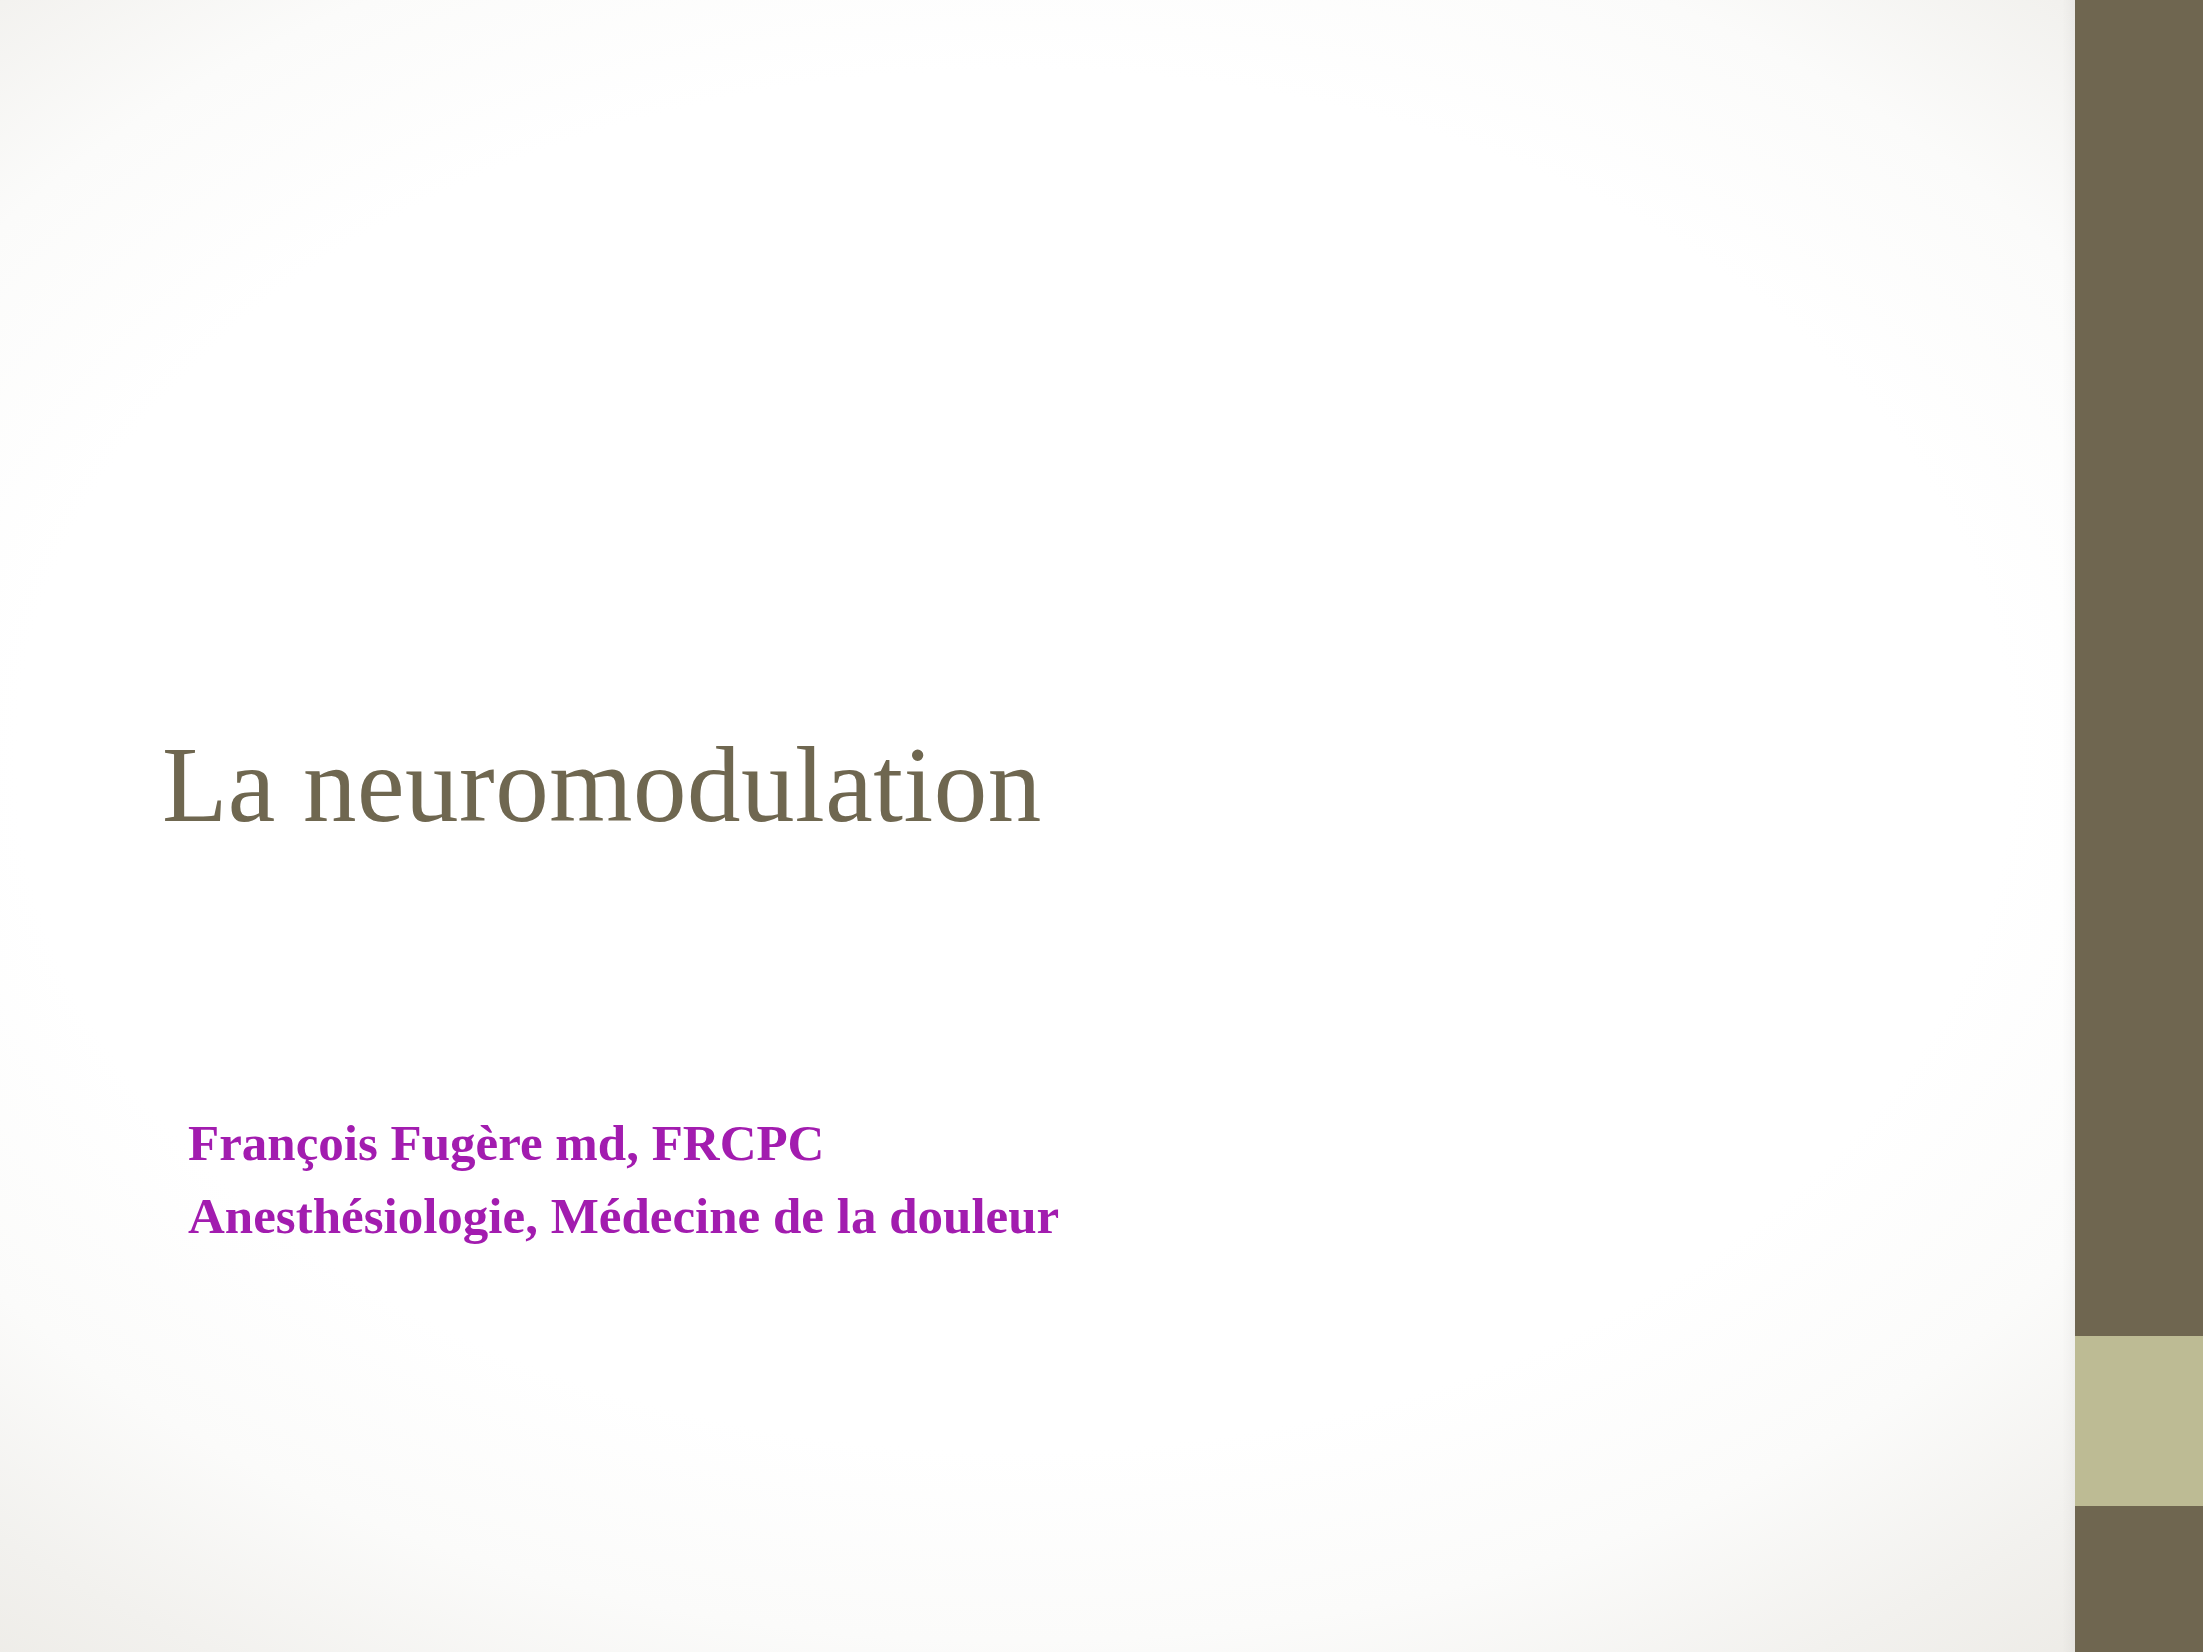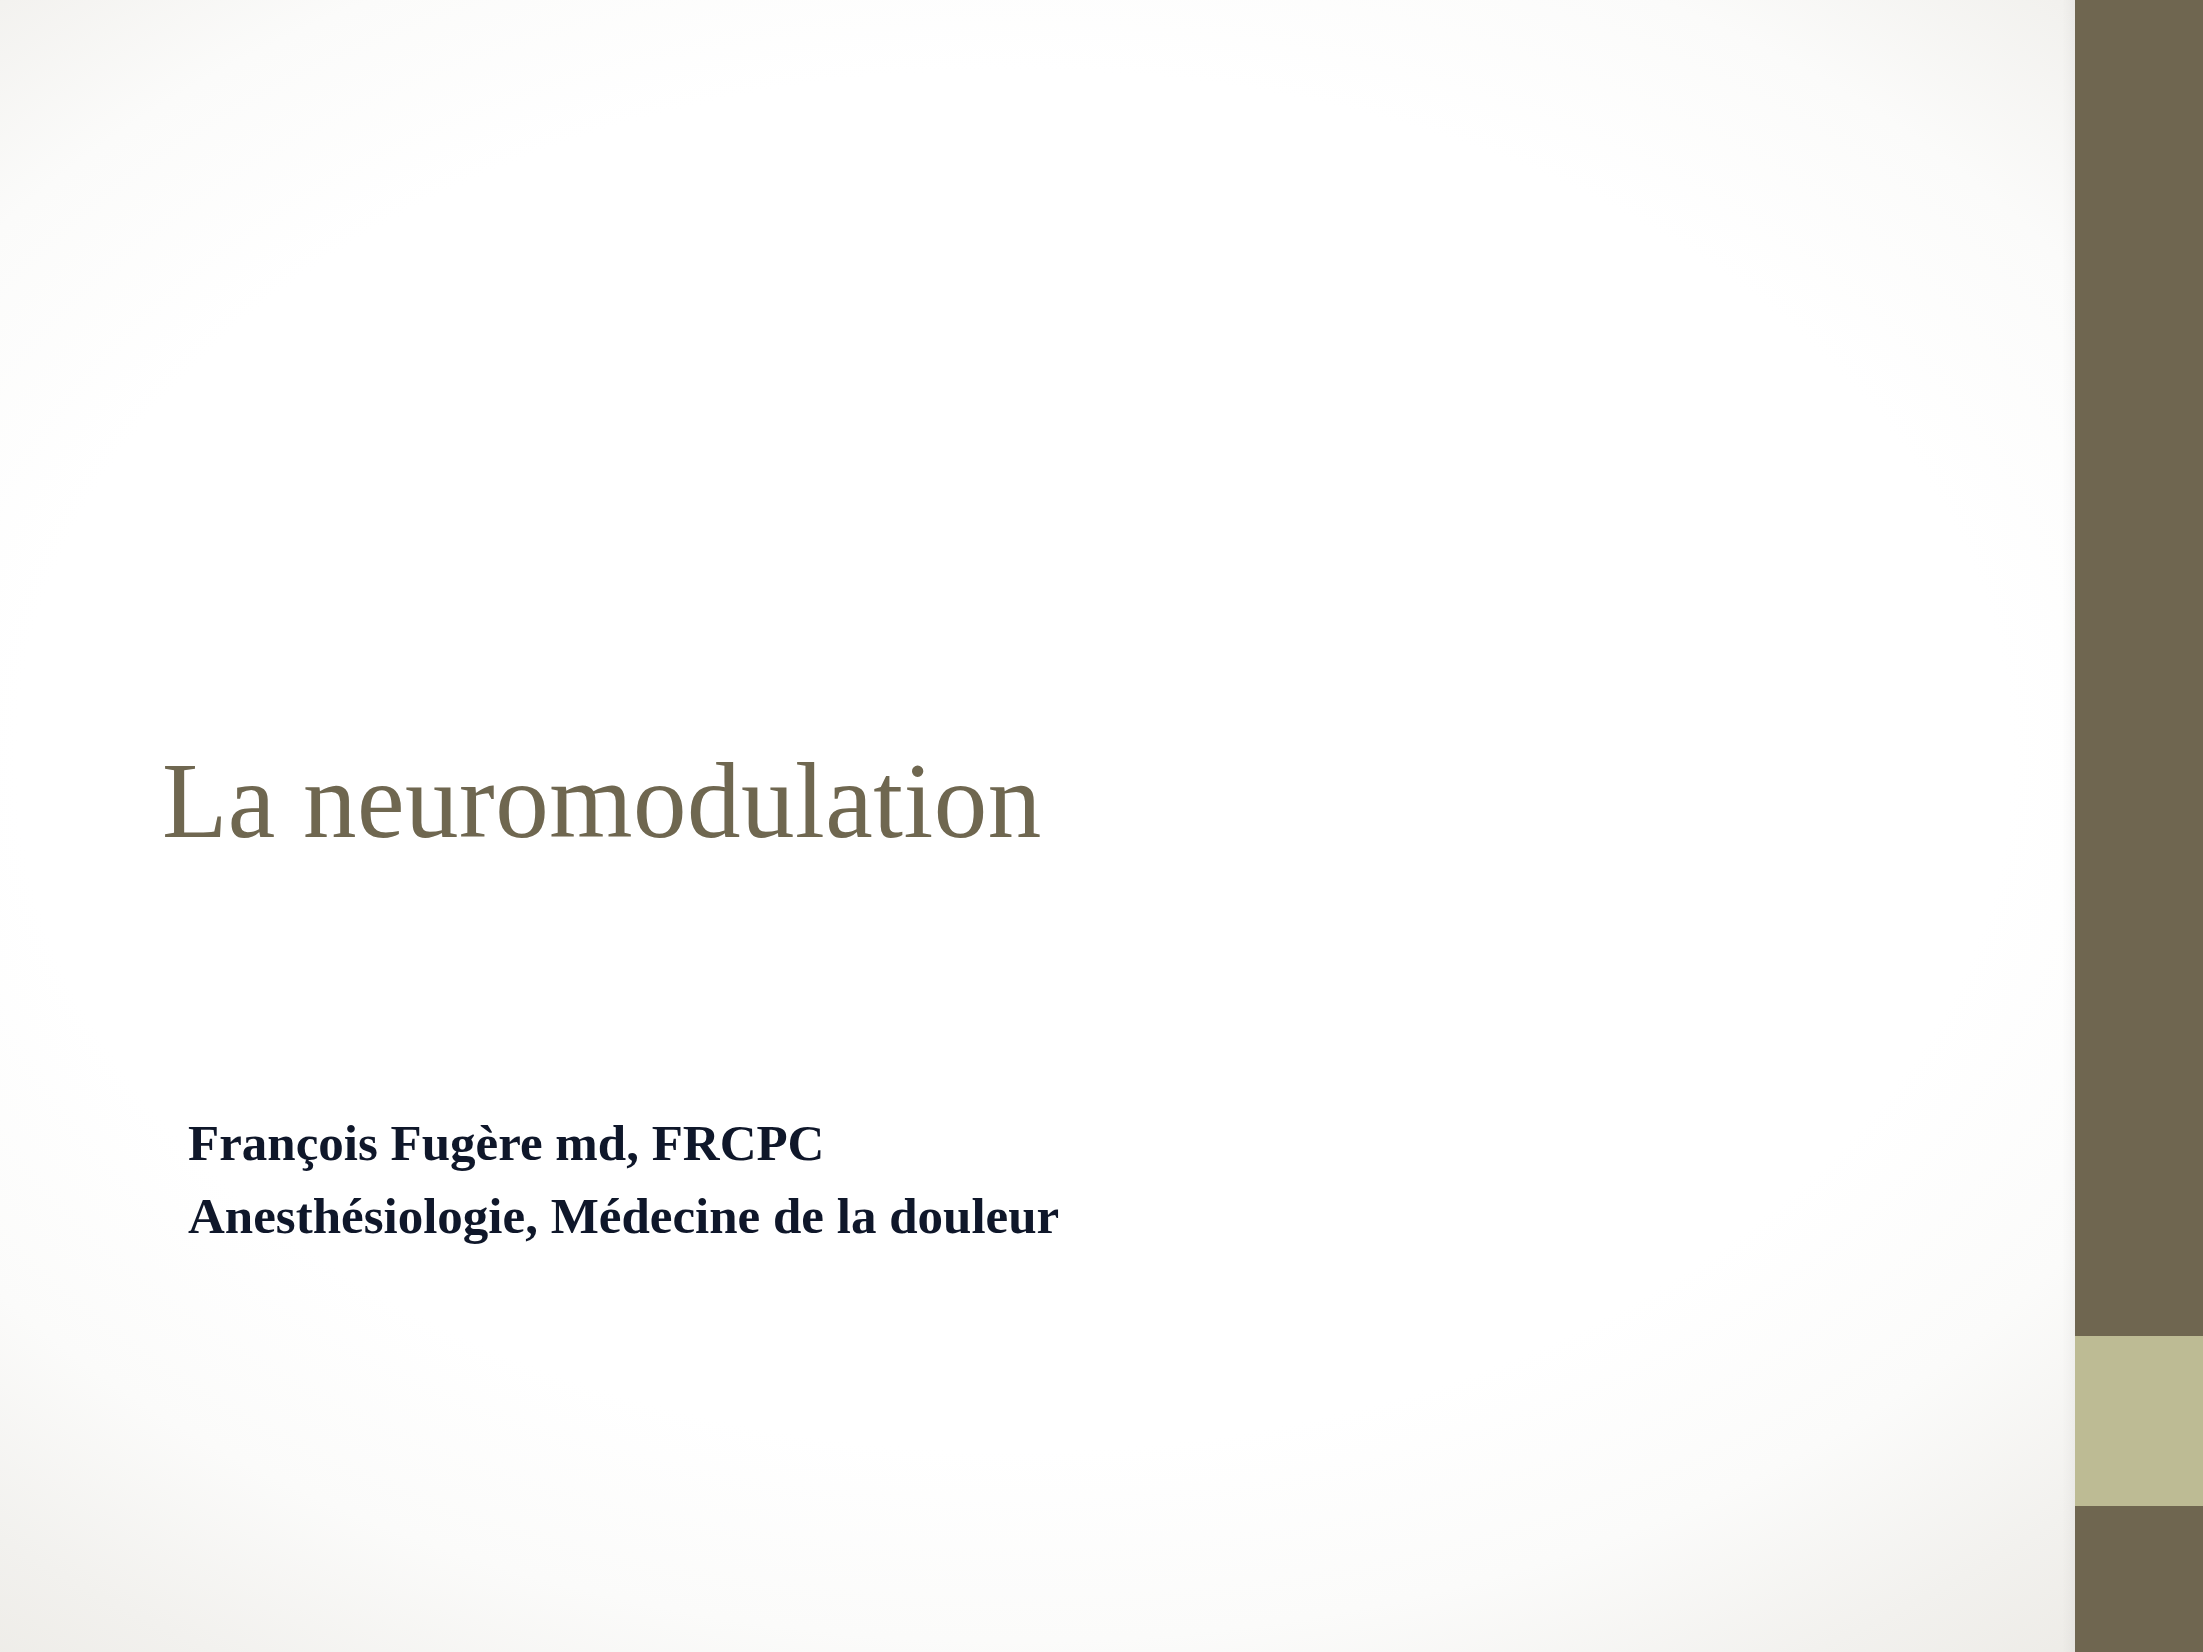--- a/index.html
+++ b/index.html
@@ -69,41 +69,41 @@
     top: 0;
     right: 129px;
     width: 13px;
     height: 1653px;
     background: linear-gradient(to right, rgba(0,0,0,0.0), rgba(0,0,0,0.035));
   }
 
   .title {
     position: absolute;
     left: 162px;
-    top: 673px;
+    top: 657px;
     width: 1469px;
     font-family: "Liberation Serif", serif;
     font-weight: normal;
     font-size: 107px;
     line-height: 1.05;
     color: #6f6750;
     letter-spacing: 0.5px;
     white-space: nowrap;
   }
 
   .subtitle {
     position: absolute;
     left: 188px;
     top: 1107px;
     width: 1607px;
     font-family: "Liberation Serif", serif;
     font-weight: bold;
     font-size: 51px;
     line-height: 1.43;
-    color: #0f172a;
+    color: #a21caf;
   }
   .subtitle-line {
     display: block;
     white-space: nowrap;
   }
 </style>
 </head>
 <body>
 
 <div class="slide">

